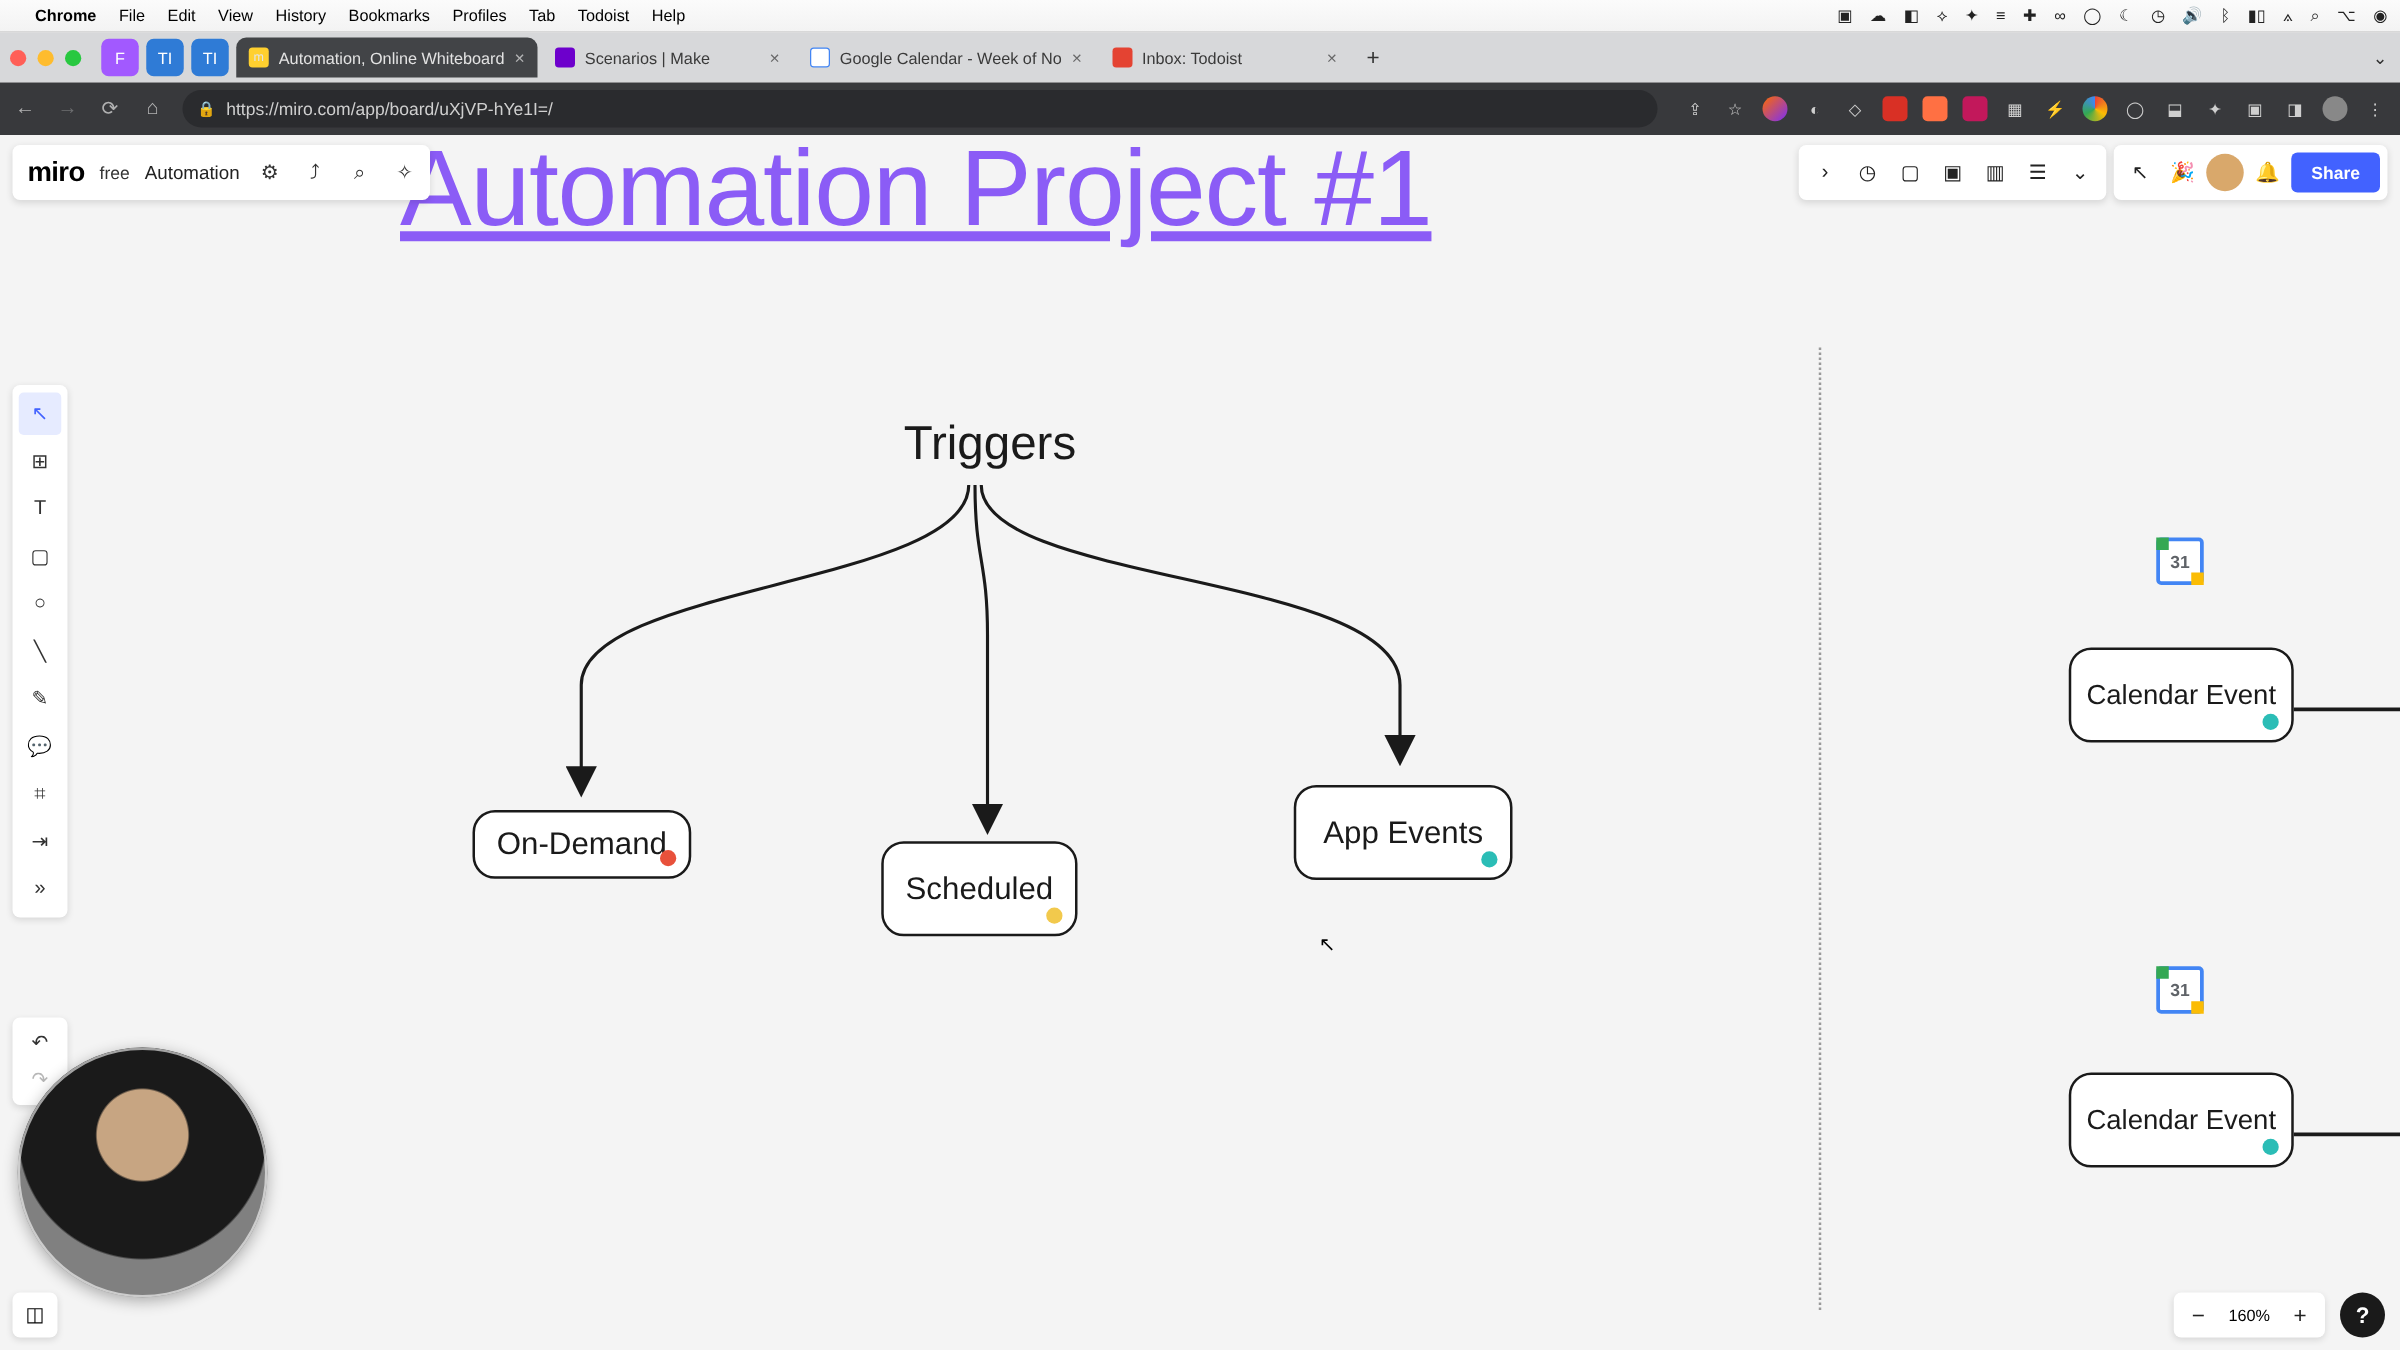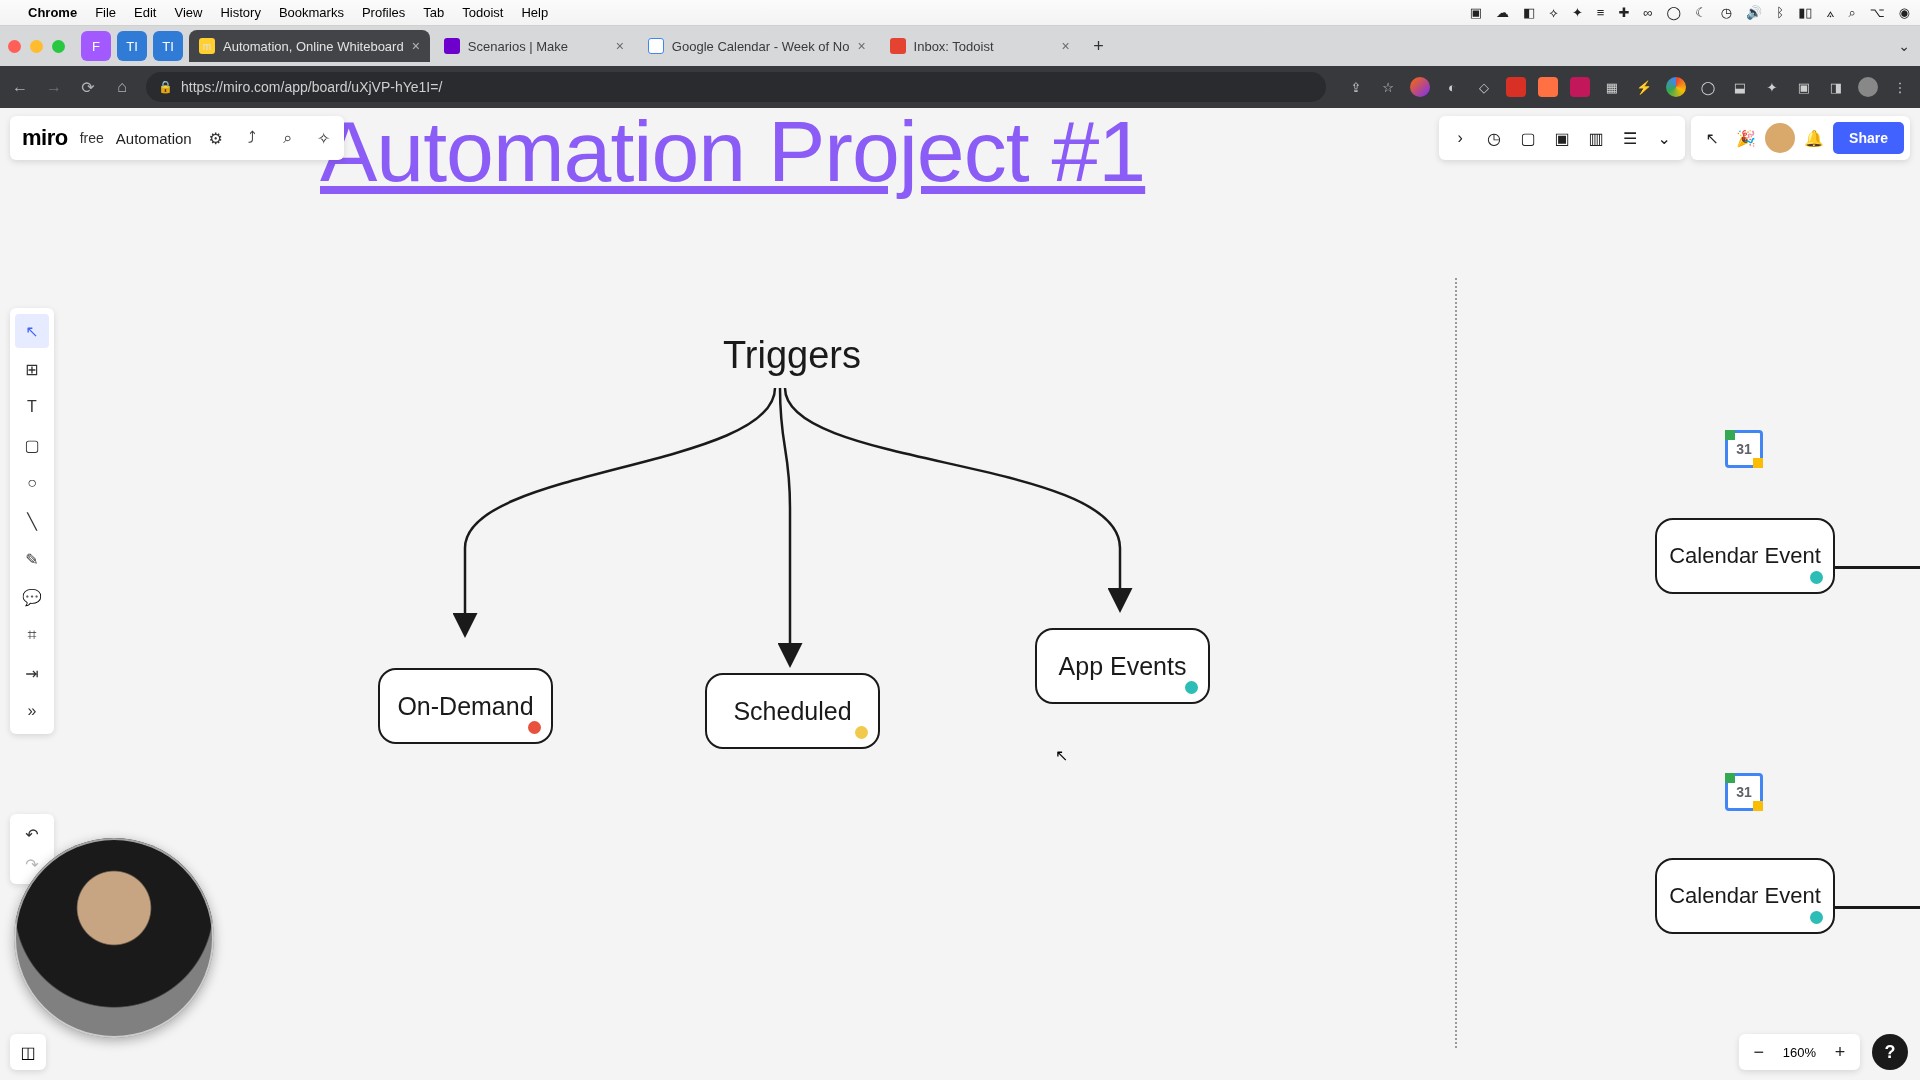--- a/index.html
+++ b/index.html
@@ -266,25 +266,25 @@
         </defs>
       <path d="M320,0 C320,80 10,80 10,160 L10,240" fill="none" stroke="#1a1a1a" stroke-width="2.5" marker-end="url(#ah1)"></path>
     </svg>
     <svg class="conn" style="left:770px; top:280px; width:40px; height:290px;">
       <path d="M10,0 C10,60 20,60 20,120 L20,270" fill="none" stroke="#1a1a1a" stroke-width="2.5" marker-end="url(#ah1)"></path>
     </svg>
     <svg class="conn" style="left:785px; top:280px; width:350px; height:230px;">
       <path d="M0,0 C0,80 335,70 335,160 L335,215" fill="none" stroke="#1a1a1a" stroke-width="2.5" marker-end="url(#ah1)"></path>
     </svg>
 
-    <div class="node" style="left:378px; top:540px; width:175px; height:76px;margin-top:20px;">
+    <div class="node" style="left:378px; top:540px; width:175px; height:55px;">
       <span>On-Demand</span>
       <span class="dot-ind" style="background:#e8513b;"></span>
     </div>
-    <div class="node" style="left:705px; top:565px; width:175px; height:76px;">
+    <div class="node" style="left:705px; top:565px; width:157px; height:76px;">
       <span>Scheduled</span>
       <span class="dot-ind" style="background:#f2c94c;"></span>
     </div>
     <div class="node" style="left:1035px; top:520px; width:175px; height:76px;">
       <span>App Events</span>
       <span class="dot-ind" style="background:#2bbdb6;"></span>
     </div>
 
     <div class="vline" style="left:1455px; top:170px; height:770px;"></div>
 

